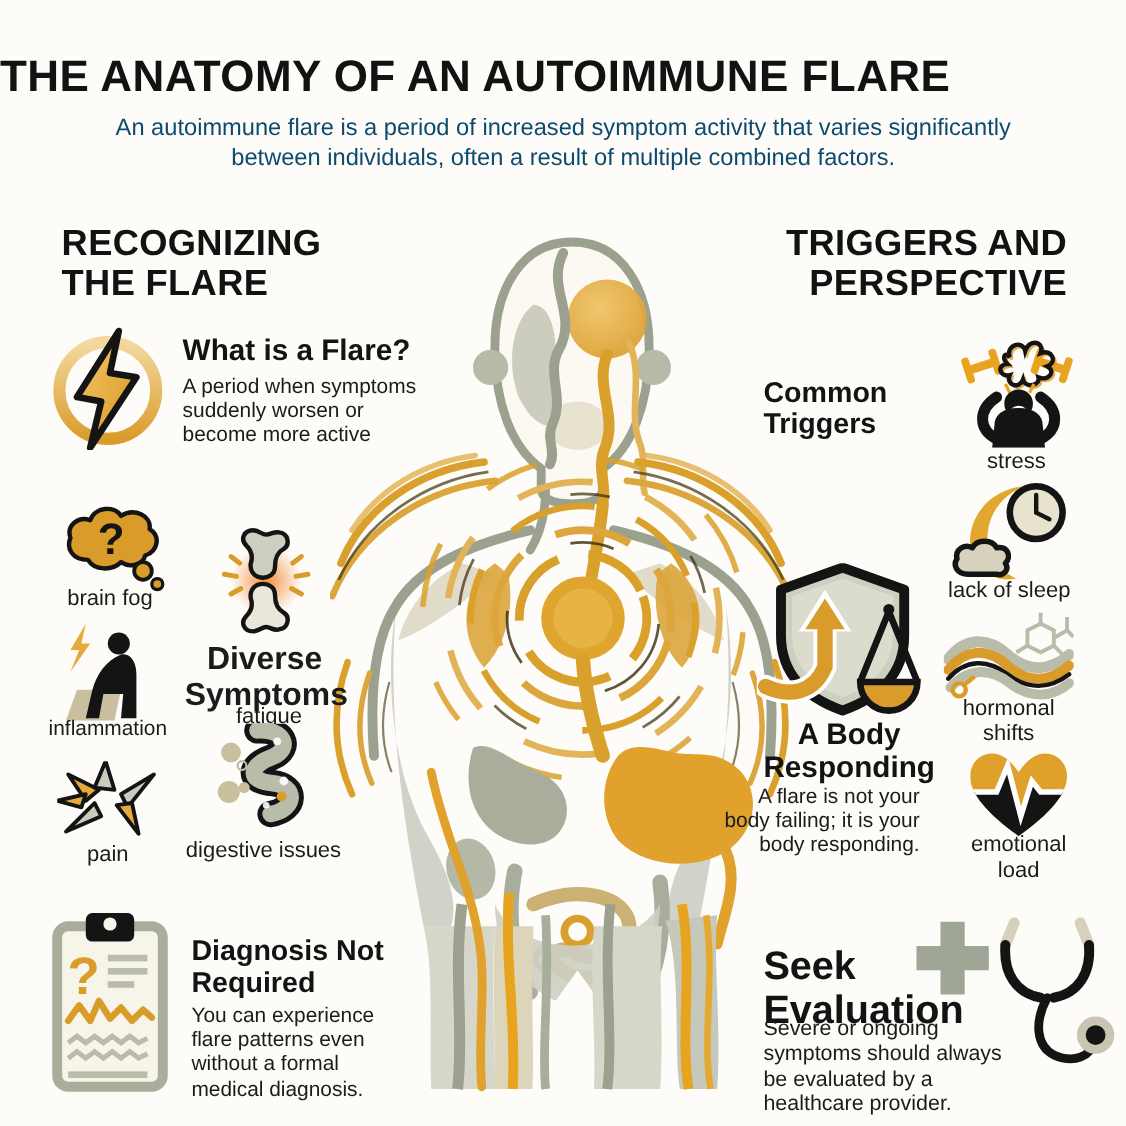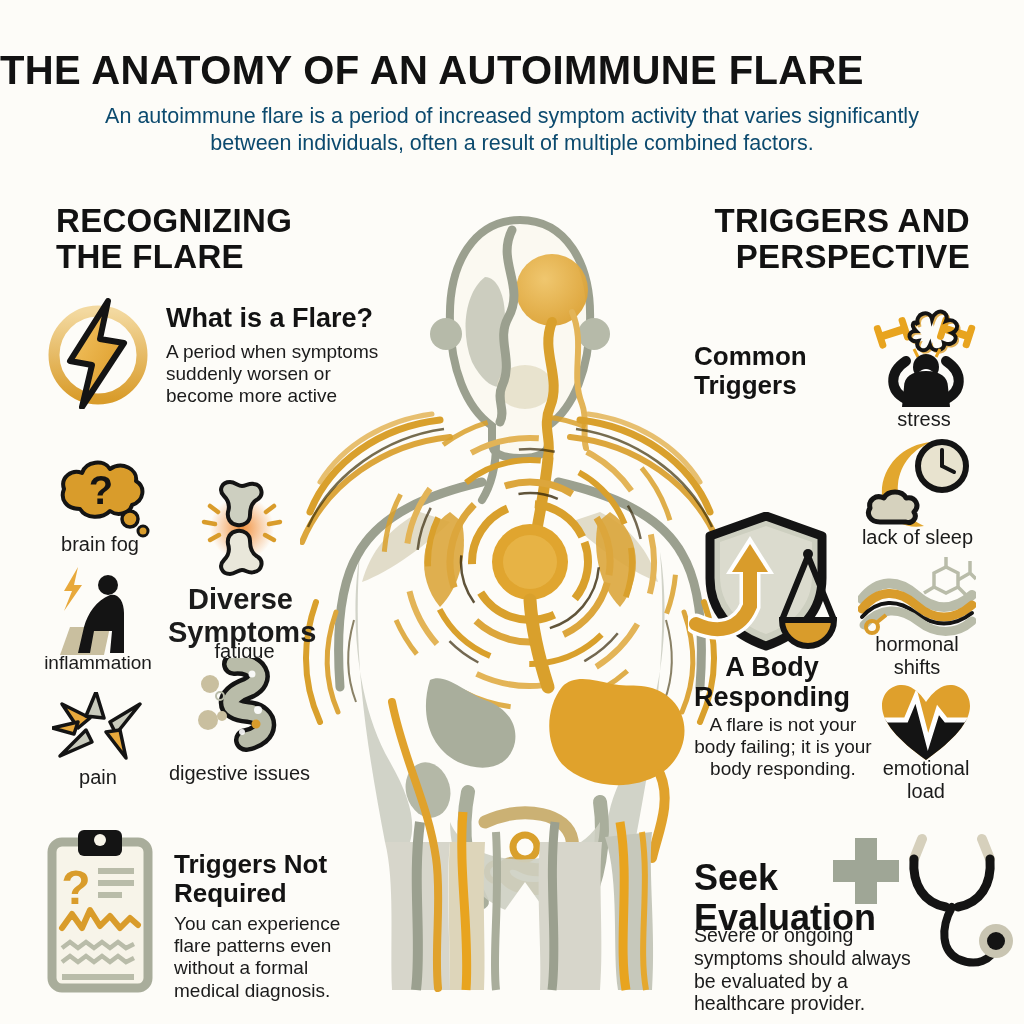--- a/index.html
+++ b/index.html
@@ -216,21 +216,21 @@
   <text x="30" y="76" font-size="48" font-weight="bold" fill="#D99C2B" text-anchor="middle" font-family="Liberation Sans, sans-serif">?</text>
   <rect x="52" y="40" width="36" height="6" fill="#B9BCA9"></rect>
   <rect x="52" y="52" width="36" height="6" fill="#B9BCA9"></rect>
   <rect x="52" y="64" width="24" height="6" fill="#B9BCA9"></rect>
   <polyline points="16,100 26,86 36,100 44,82 54,98 64,88 74,100 84,90 92,97" fill="none" stroke="#D99C2B" stroke-width="6" stroke-linecap="round" stroke-linejoin="round"></polyline>
   <polyline points="16,120 24,114 32,120 40,114 48,120 56,114 64,120 72,114 80,120 88,116" fill="none" stroke="#B9BCA9" stroke-width="4.5"></polyline>
   <polyline points="16,134 24,128 32,134 40,128 48,134 56,128 64,134 72,128 80,134 88,130" fill="none" stroke="#B9BCA9" stroke-width="4.5"></polyline>
   <rect x="16" y="146" width="72" height="6" fill="#B9BCA9"></rect>
 </svg>
 </div>
-<h3 class="abs item-h" style="left:174px;top:850px;width:215px;font-size:26px">Triggers Not Required</h3>
+<h3 class="abs item-h" style="left:174px;top:850px;width:215px;font-size:26px">Diagnosis Not Required</h3>
 <p class="abs body-t" style="left:174px;top:913px;width:190px">You can experience flare patterns even without a formal medical diagnosis.</p>
 
 <h3 class="abs item-h" style="left:694px;top:342px;width:130px;font-size:26px">Common Triggers</h3>
 
 <div class="abs" style="left:872px;top:303px;width:104px;height:104px">
 <svg viewBox="0 0 104 104">
   <g fill="#E8A41F">
     <g transform="rotate(-18 20 30)">
       <rect x="8" y="26" width="26" height="8" rx="3"></rect>
           <rect x="4" y="18" width="7" height="24" rx="3"></rect>
@@ -306,21 +306,21 @@
   <path d="M8,112 C30,122 52,118 62,94 L62,58" fill="none" stroke="#FFFFFF" stroke-width="21" stroke-linecap="round"></path>
   <polygon points="38,62 86,62 62,24" fill="#FFFFFF"></polygon>
   <path d="M8,112 C30,122 52,118 62,94 L62,58" fill="none" stroke="#D99C2B" stroke-width="14" stroke-linecap="round"></path>
   <polygon points="44,60 80,60 62,32" fill="#D99C2B"></polygon>
   <path d="M120,44 L94,108 M120,44 L146,108" stroke="#141414" stroke-width="6"></path>
   <path d="M94,108 A26,26 0 0 0 146,108 Z" fill="#D99C2B" stroke="#141414" stroke-width="6"></path>
   <circle cx="120" cy="42" r="5" fill="#141414"></circle>
 </svg>
 </div>
 <h3 class="abs item-h" style="left:672px;top:652px;width:200px;font-size:27px;text-align:center">A Body Responding</h3>
-<p class="abs body-t" style="left:688px;top:714px;width:190px;text-align:center">A flare is not your body failing; it is your body responding.</p>
+<p class="abs body-t" style="left:646px;top:714px;width:190px;text-align:right">A flare is not your body failing; it is your body responding.</p>
 
 <div class="abs" style="left:833px;top:836px;width:66px;height:70px">
 <svg viewBox="0 0 66 70">
   <path d="M22,2 H44 V24 H66 V46 H44 V68 H22 V46 H0 V24 H22 Z" fill="#9FA696"></path>
 </svg>
 </div>
 <div class="abs" style="left:896px;top:833px;width:118px;height:148px">
 <svg viewBox="0 0 118 148">
   <line x1="26" y1="6" x2="18" y2="26" stroke="#D6D0BC" stroke-width="10" stroke-linecap="round"></line>
   <line x1="86" y1="6" x2="94" y2="26" stroke="#D6D0BC" stroke-width="10" stroke-linecap="round"></line>

